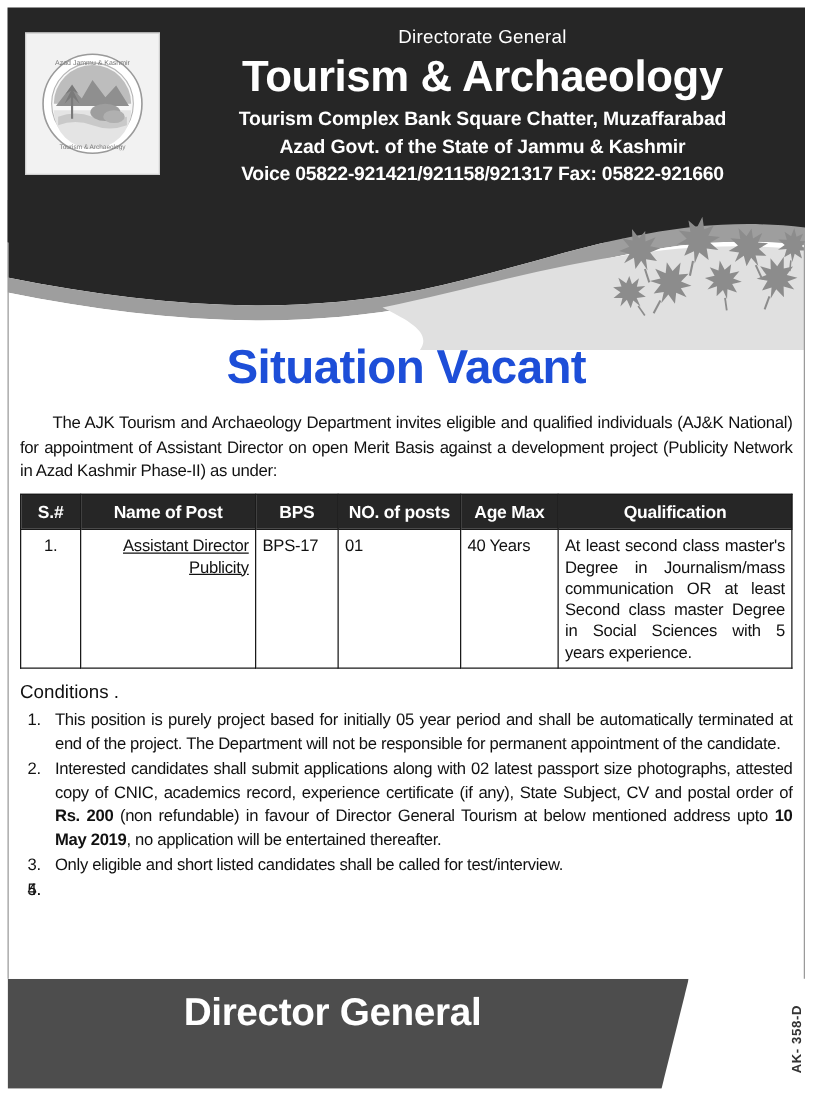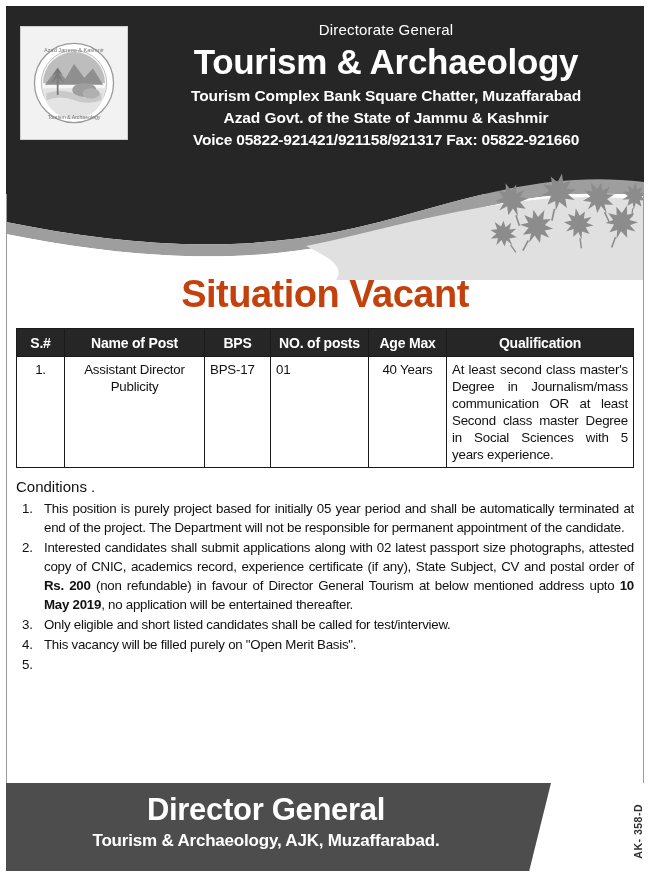--- a/index.html
+++ b/index.html
@@ -98,21 +98,21 @@
     left: 6px;
     top: 262px;
     width: 638px;
     box-sizing: border-box;
     padding: 0 10px;
   }
   .sv-title {
     text-align: center;
     font-size: 38px;
     font-weight: bold;
-    color: #c2410c;
+    color: #1d4ed8;
     letter-spacing: -0.5px;
     line-height: 48px;
     margin: 8px 0 10px 0;
   }
   .intro {
     font-size: 13.4px;
     line-height: 19.5px;
     color: #111111;
     text-align: justify;
     letter-spacing: -0.25px;
@@ -145,24 +145,24 @@
     letter-spacing: -0.2px;
   }
   table.vacancy tbody td {
     font-size: 13.3px;
     line-height: 17px;
     color: #111111;
     letter-spacing: -0.2px;
     height: 92px;
   }
   td.c-sno   { text-align: center; }
-  td.c-post  { text-align: center; }
+  td.c-post  { text-align: right; text-decoration: underline; }
   td.c-bps   { text-align: left; }
   td.c-posts { text-align: left; }
-  td.c-age   { text-align: center; }
+  td.c-age   { text-align: left; }
   td.c-qual  {
     text-align: justify;
     font-size: 12.2px;
     line-height: 15.5px;
     margin-left: 16px;
   }
 
   
   .cond-heading {
     font-size: 15px;
@@ -331,20 +331,21 @@
       </g>
     </svg>
   </div>
 
   <div class="frame-line"></div>
 
   <div class="content">
 
     <div class="sv-title">Situation Vacant</div>
 
+    <p class="intro">The AJK Tourism and Archaeology Department invites eligible and qualified individuals (AJ&amp;K National) for appointment of Assistant Director on open Merit Basis against a development project (Publicity Network in Azad Kashmir Phase-II) as under:</p>
 
     <table class="vacancy">
       <colgroup>
         <col style="width:48px">
         <col style="width:140px">
         <col style="width:66px">
         <col style="width:98px">
         <col style="width:78px">
         <col>
       </colgroup>
@@ -380,31 +381,29 @@
       <li>
         <span class="num">2.</span>
         <span>Interested candidates shall submit applications along with 02 latest passport size photographs, attested copy of CNIC, academics record, experience certificate (if any), State Subject, CV and postal order of </span><b>Rs. 200</b><span> (non refundable) in favour of Director General Tourism at below mentioned address upto </span><b>10 May 2019</b><span>, no application will be entertained thereafter.</span>
       </li>
       <li>
         <span class="num">3.</span>
         <span>Only eligible and short listed candidates shall be called for test/interview.</span>
       </li>
       <li>
         <span class="num">4.</span>
-        <span>This vacancy will be filled purely on "Open Merit Basis".</span>
       </li>
       <li>
         <span class="num">5.</span>
       </li>
     </ol>
   </div>
 
   <div class="footer">
     <div class="footer-shape"></div>
     <div class="footer-text">
       <div class="f-title">Director General</div>
-      <div class="f-sub">Tourism &amp; Archaeology, AJK, Muzaffarabad.</div>
     </div>
   </div>
 
   <div class="ref-code">AK- 358-D</div>
 
 </div>
 
 </body></html>

